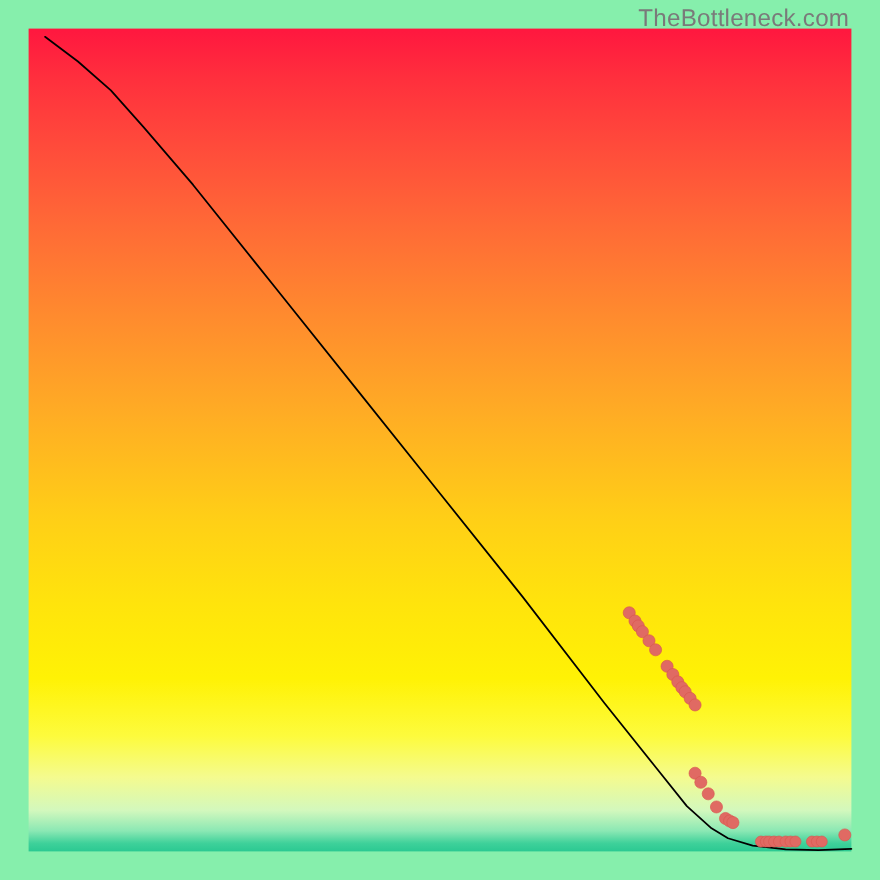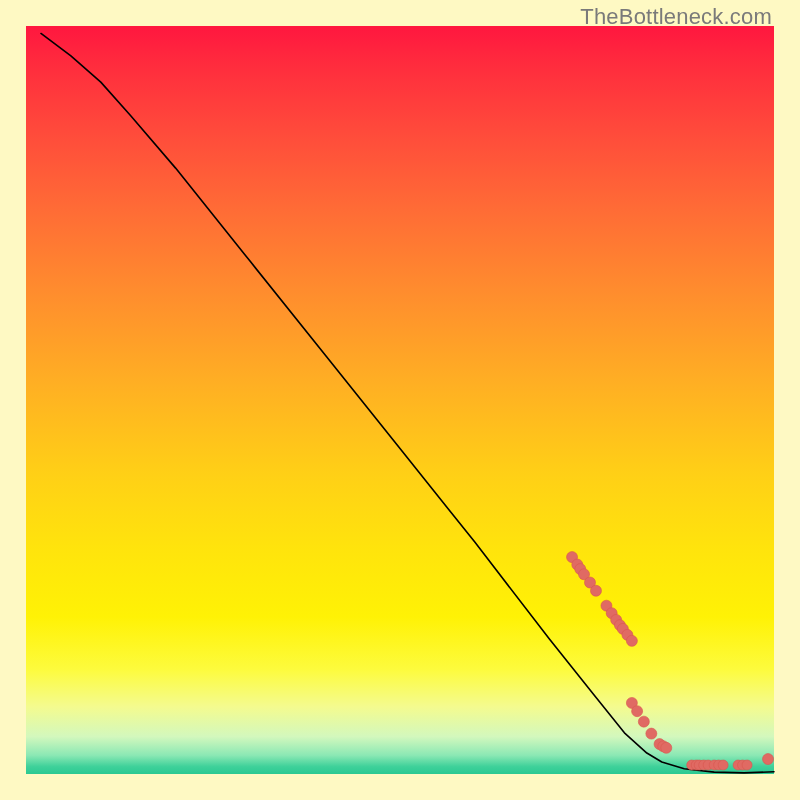--- a/index.html
+++ b/index.html
@@ -8,21 +8,21 @@
     width: 800px;
     height: 800px;
     background: #000;
     overflow: hidden;
     font-family: Arial, Helvetica, sans-serif;
   }
   .wrap {
     position: relative;
     width: 800px;
     height: 800px;
-    background: #fef9c3;
+    background: #86efac;
   }
   .plot {
     position: absolute;
     left: 26px;
     top: 26px;
     width: 748px;
     height: 748px;
     
     background: linear-gradient(to bottom,
       #ff173f 0%,

